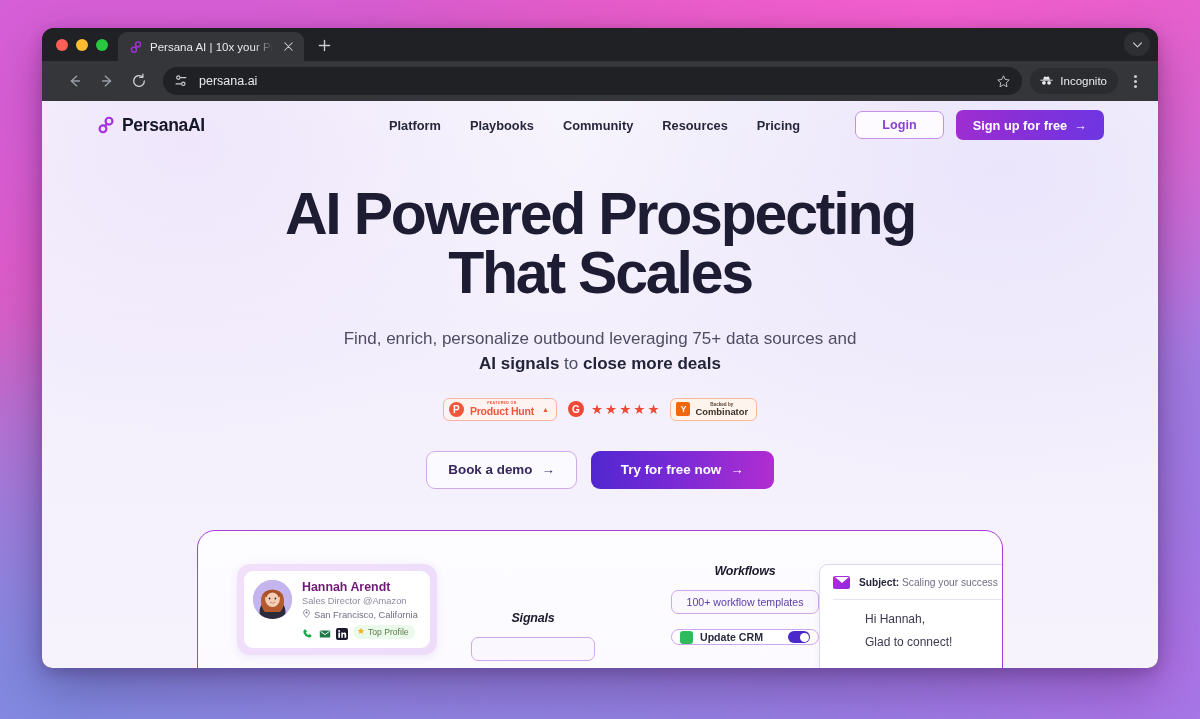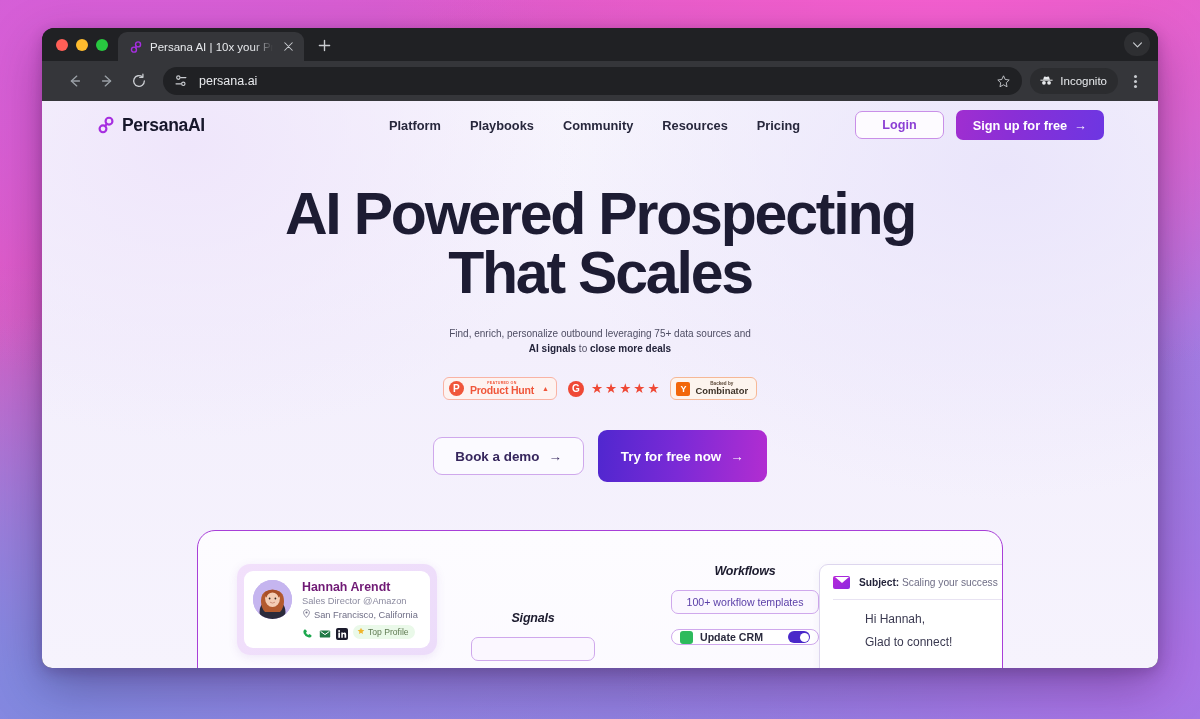--- a/index.html
+++ b/index.html
@@ -217,21 +217,21 @@
   .hero h1 {
     font-size: 59px;
     line-height: 1.0;
     font-weight: 700;
     letter-spacing: -2.2px;
     color: #1d1c33;
   }
   .hero h1 .l2 { display:block; }
   .hero-sub {
     margin-top: 24px;
-    font-size: 10px;
+    font-size: 17px;
     line-height: 1.47;
     color: #4e4d63;
   }
   .hero-sub b { color: #23233a; font-weight: 700; }
 
   
   .badges {
     margin-top: 21px;
     display: flex;
     align-items: center;
@@ -279,21 +279,21 @@
     height: 38px; padding: 0 21px;
     border: 1.3px solid #cfa8ec;
     border-radius: 9px;
     background: #fbfaff;
     color: #36265d;
     font-size: 13.4px; font-weight: 700;
     display:flex; align-items:center; gap: 9px;
     white-space: nowrap;
   }
   .btn-try {
-    height: 52px; padding: 0 23px;
+    height: 38px; padding: 0 30px;
     border-radius: 9px;
     background: linear-gradient(95deg, #5027cf 0%, #7b2ad6 48%, #b22dd1 100%);
     color: #fff;
     font-size: 13.4px; font-weight: 700;
     display:flex; align-items:center; gap: 9px;
     white-space: nowrap;
   }
 
   
   .showcase {

